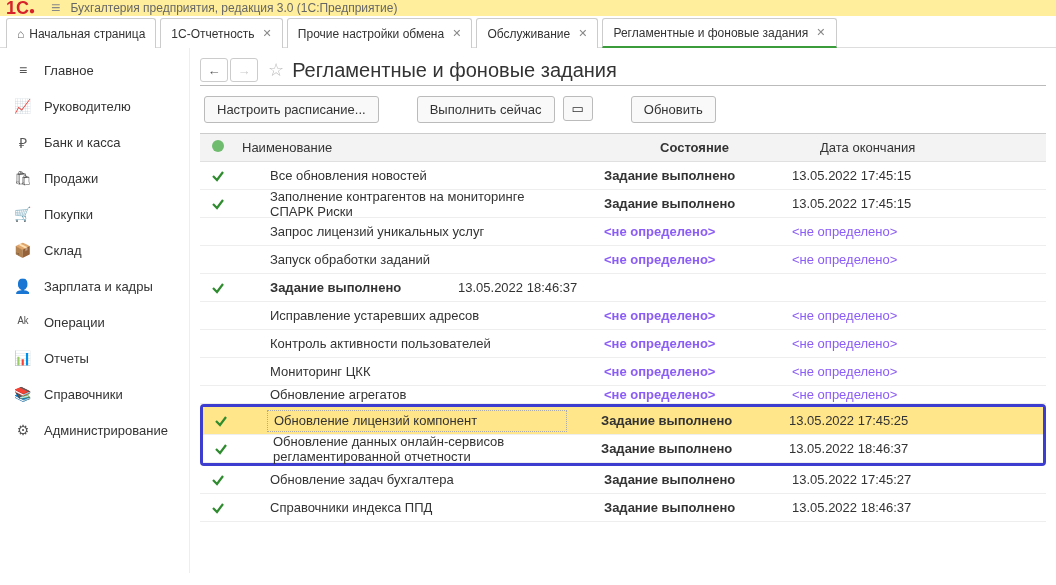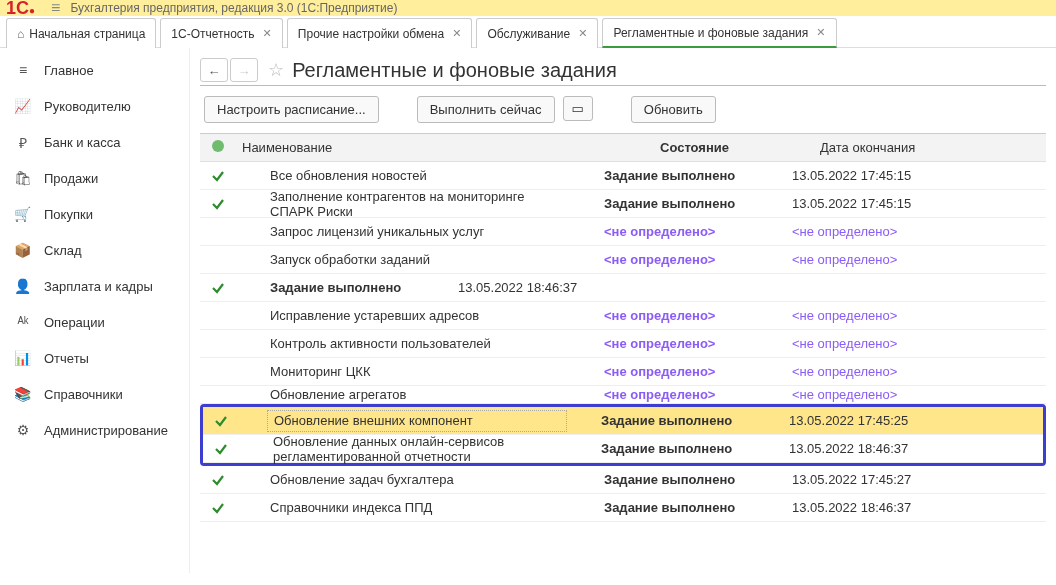--- a/index.html
+++ b/index.html
@@ -239,21 +239,21 @@
             <div class="col-e"></div>
           </div>
         </div>
       <div class="highlight-box" id="rows-hl">
           <div class="grow hl">
             <div class="col-s">
               <svg width="16" height="16" viewBox="0 0 16 16">
                 <polyline class="check-icon" points="3,8 7,12 13,4"></polyline>
               </svg>
             </div>
-            <div class="col-n">Обновление внешних компонент</div>
+            <div class="col-n">Обновление лицензий компонент</div>
             <div class="col-st">Задание выполнено</div>
             <div class="col-d">13.05.2022 17:45:25</div>
             <div class="col-e"></div>
           </div>
           <div class="grow">
             <div class="col-s">
               <svg width="16" height="16" viewBox="0 0 16 16">
                 <polyline class="check-icon" points="3,8 7,12 13,4"></polyline>
               </svg>
             </div>

